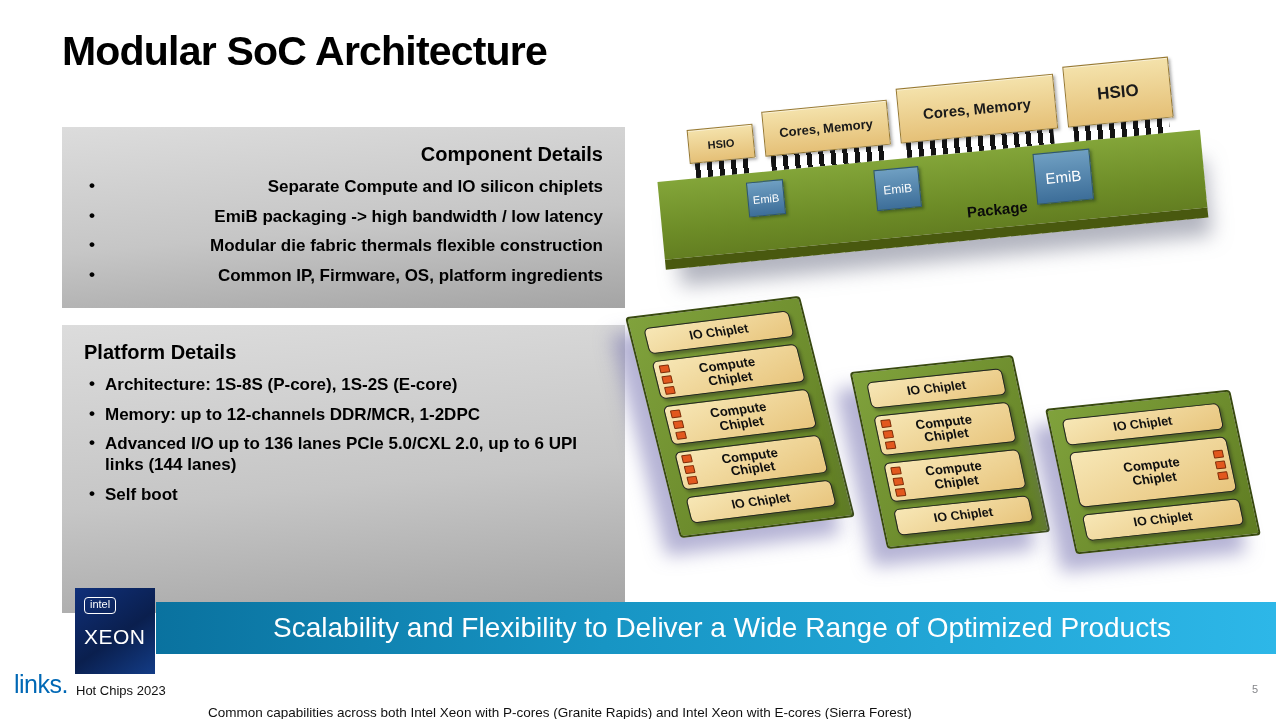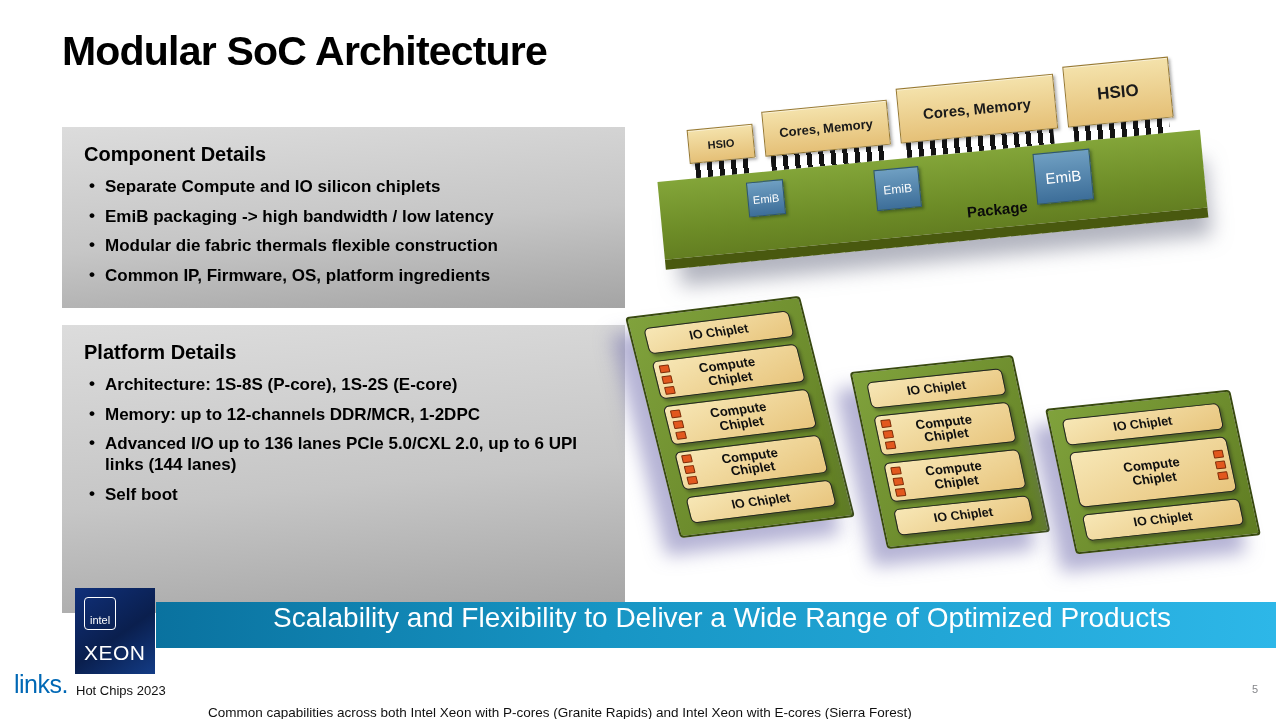--- a/index.html
+++ b/index.html
@@ -19,21 +19,21 @@
     font-size:41px; font-weight:700; color:#000;
     letter-spacing:-0.8px;
   }
 
   
   .panel {
     position:absolute; left:62px; width:563px;
     background:linear-gradient(175deg,#dcdcdc 0%,#c6c6c6 55%,#a4a4a4 100%);
     padding:16px 22px 14px 22px;
   }
-  .panel-1 { top:127px; height:181px; }
+  .panel-1 { top:127px; height:181px;text-align:right; }
   .panel-2 { top:325px; height:288px; }
   .panel h2 { margin:0 0 11px 0; font-size:20px; font-weight:700; color:#000; }
   .panel ul { margin:0; padding:0; list-style:none; }
   .panel li {
     position:relative; padding-left:21px;
     font-size:17px; font-weight:700; color:#000;
     margin-bottom:9px; line-height:1.22;
   }
   .panel li::before { content:"•"; position:absolute; left:5px; top:-1px; }
 
@@ -110,35 +110,35 @@
     display:flex; flex-direction:column; gap:3px;
   }
   .conns.right { left:auto; right:5px; }
   .conn {
     width:10px; height:8px; background:#e2581e;
     border:1px solid #7e2d08; border-radius:1px;
   }
 
   
   .banner {
-    position:absolute; left:156px; right:0; top:602px; height:46px;
+    position:absolute; left:156px; right:0; top:602px; height:52px;
     background:linear-gradient(90deg,#0a729f 0%,#1795c4 40%,#2db7e8 100%);
-    display:flex; justify-content:center;padding-left:12px;
+    display:flex; align-items:center; justify-content:center;padding-left:12px;
   }
   .banner-text { color:#fff; font-size:28px; font-weight:400; white-space:nowrap; }
 
   .xeon-badge {
     position:absolute; left:75px; top:588px; width:80px; height:86px;
     background:linear-gradient(145deg,#10307a 0%,#0a1f4e 55%,#133c86 100%);
     padding:9px 0 0 9px; z-index:2;
   }
   .xeon-intel {
     color:#fff; font-size:11px; line-height:1.25;
     border:1px solid #fff; border-radius:4px;
-    padding:16px 5px 1px 5px; width:max-content;
+    padding:0 5px 1px 5px; width:max-content;
   }
   .xeon-word { color:#fff; font-size:21px; letter-spacing:.5px; margin-top:11px; font-weight:400; }
 
   
   .intel-logo {
     position:absolute; left:14px; top:670px;
     font-size:25px; color:#0068b5; letter-spacing:-.5px; font-weight:400;
   }
   .footer-event { position:absolute; left:76px; top:683px; font-size:13px; color:#101010; }
   .footer-note  { position:absolute; left:208px; top:681px; font-size:13.5px; color:#101010;margin-top:24px; }

